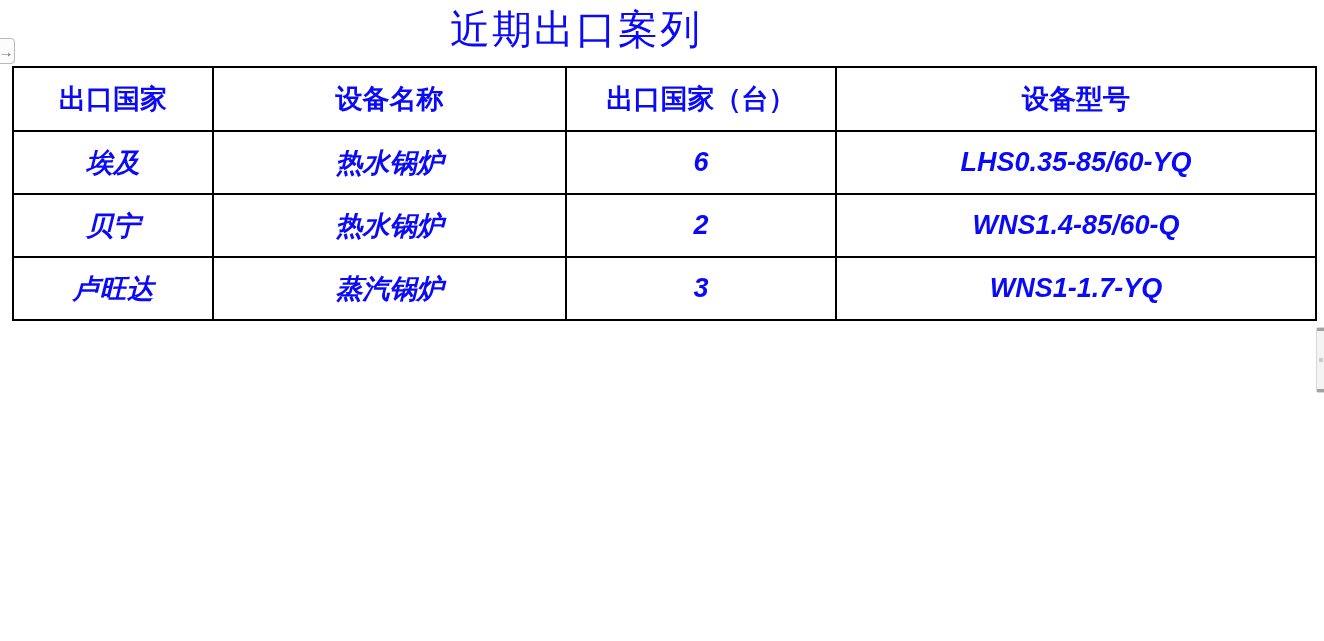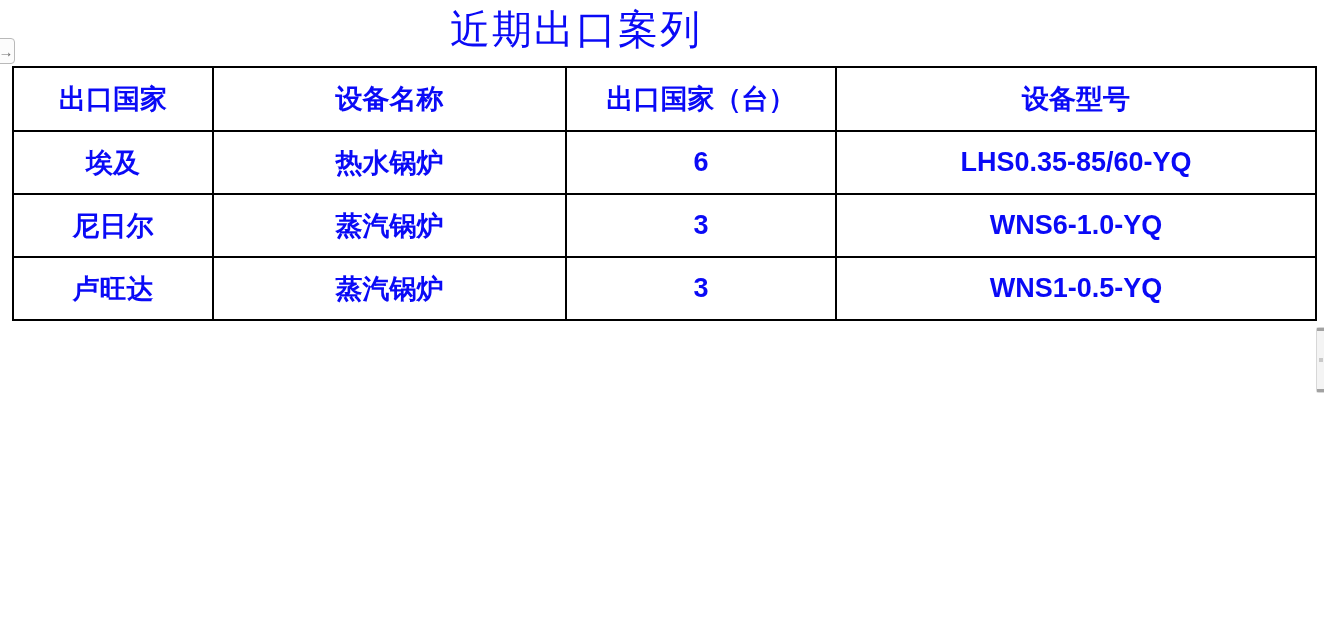--- a/index.html
+++ b/index.html
@@ -57,20 +57,21 @@
     padding:0;
     overflow:hidden;
   }
   table.export-table th{
     height:62px;
     font-size:27px;
   }
   table.export-table td{
     height:61px;
     font-size:27px;
+    font-style:italic;
   }
   td.model-cell{
     font-size:28px;
     letter-spacing:0px;
   }
   .col-country{width:200px;}
   .col-equip{width:353px;}
   .col-qty{width:270px;}
   .col-model{width:480px;}
   .v-scroll-thumb{
@@ -120,30 +121,30 @@
     </tr>
   </thead>
   <tbody id="table-body">
       <tr>
         <td>埃及</td>
         <td>热水锅炉</td>
         <td>6</td>
         <td class="model-cell">LHS0.35-85/60-YQ</td>
       </tr>
       <tr>
-        <td>尼日尔</td>
-        <td>蒸汽锅炉</td>
-        <td>3</td>
-        <td class="model-cell">WNS6-1.0-YQ</td>
+        <td>贝宁</td>
+        <td>热水锅炉</td>
+        <td>2</td>
+        <td class="model-cell">WNS1.4-85/60-Q</td>
       </tr>
       <tr>
         <td>卢旺达</td>
         <td>蒸汽锅炉</td>
         <td>3</td>
-        <td class="model-cell">WNS1-0.5-YQ</td>
+        <td class="model-cell">WNS1-1.7-YQ</td>
       </tr>
     </tbody>
 </table>
 
 <div class="v-scroll-thumb">
   <div class="cap-top"></div>
   <div class="grip-dot"></div>
   <div class="cap-bottom"></div>
 </div>
 

